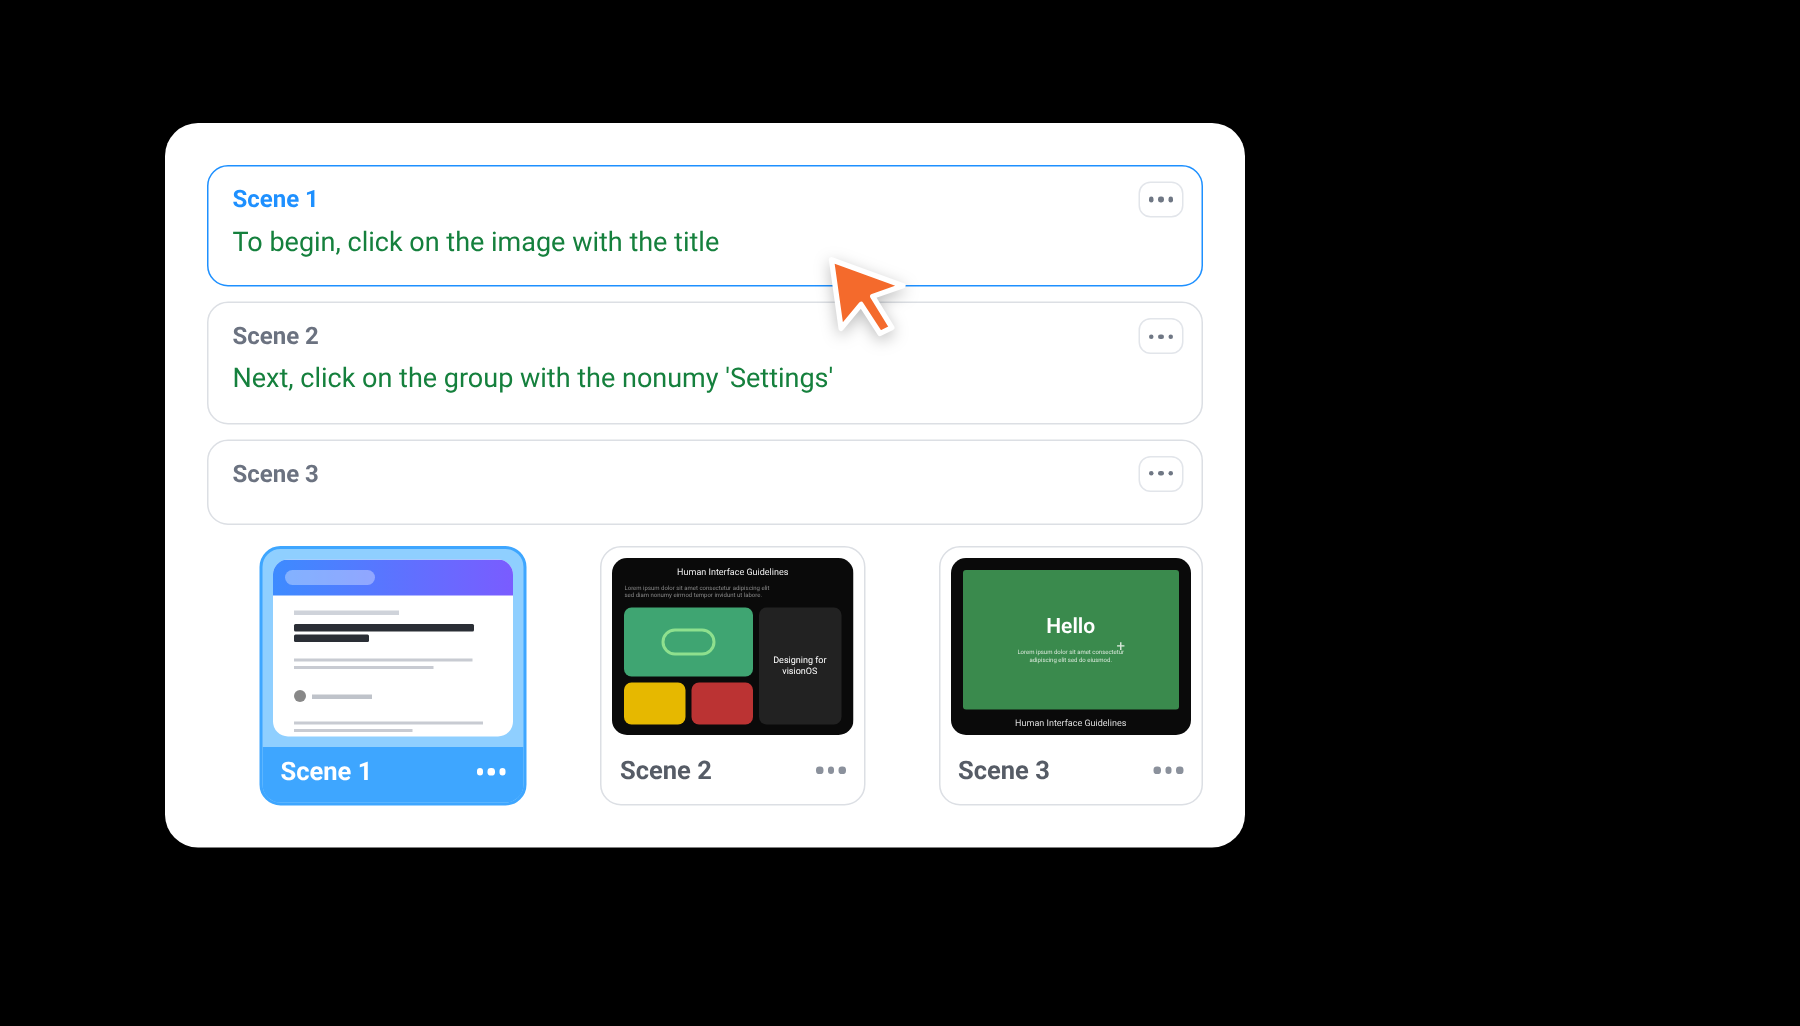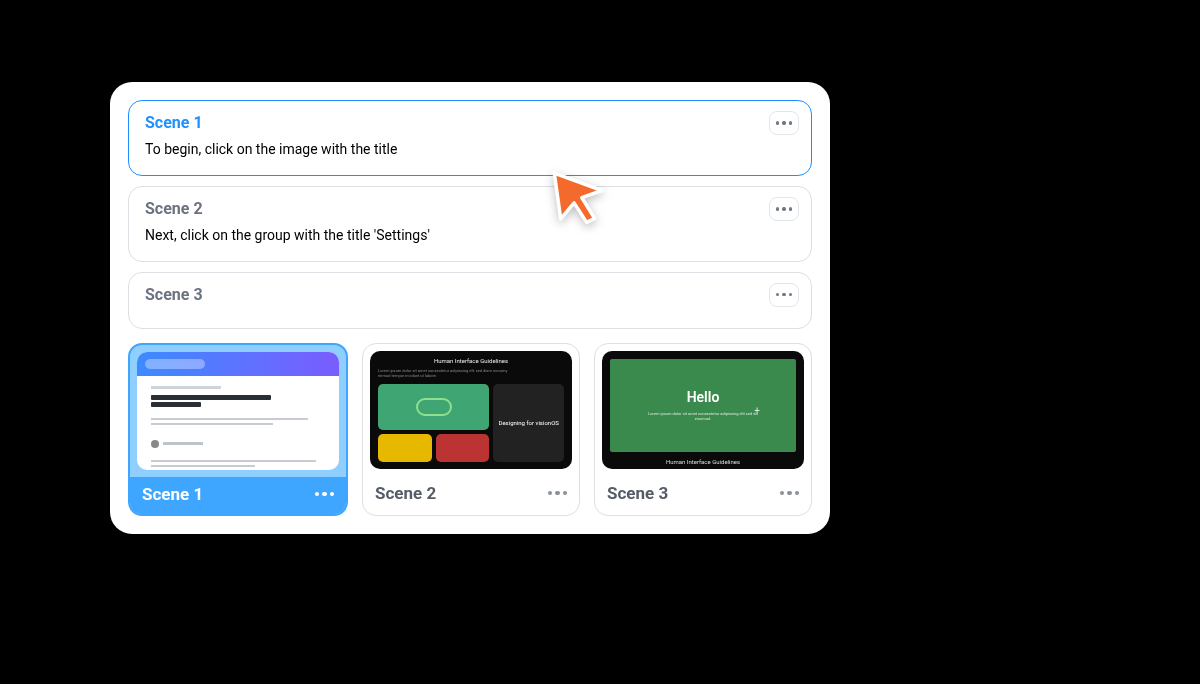--- a/index.html
+++ b/index.html
@@ -11,21 +11,21 @@
       overflow: hidden;
     }
     .panel {
       position: absolute;
       left: 110px;
       top: 82px;
       width: 720px;
       background: #fff;
       border-radius: 22px;
       box-shadow: 0 18px 50px rgba(0,0,0,0.45);
-      padding: 18px;
+      padding: 28px;
     }
     .scene-card {
       border: 1px solid #dcdfe4;
       background: #fff;
       border-radius: 14px;
       padding: 12px 16px 16px 16px;
       margin-bottom: 10px;
       position: relative;
     }
     .scene-card.active {
@@ -34,22 +34,22 @@
     .scene-card .title {
       font-size: 16px;
       font-weight: 700;
       color: #6b7280;
       margin-bottom: 8px;
     }
     .scene-card.active .title {
       color: #1e90ff;
     }
     .scene-card .desc {
-      font-size: 14px;
-      color: #000000;
+      font-size: 18px;
+      color: #15803d;
       line-height: 1.35;
     }
     .menu-btn {
       position: absolute;
       top: 10px;
       right: 12px;
       width: 30px;
       height: 24px;
       border: 1px solid #e2e5ea;
       border-radius: 8px;
@@ -70,20 +70,21 @@
       display: flex;
       gap: 14px;
       margin-top: 14px;
     }
     .thumb-card {
       flex: 1;
       border: 1px solid #dcdfe4;
       border-radius: 14px;
       overflow: hidden;
       background: #fff;
+      margin-left: 35px;
     }
     .thumb-card.active {
       border: 2px solid #3ea6ff;
       background: #8fcfff;
     }
     .thumb-preview {
       height: 118px;
       margin: 7px;
       border-radius: 10px;
       overflow: hidden;
@@ -193,21 +194,21 @@
     <div class="desc">To begin, click on the image with the title</div>
     <div class="menu-btn">
       <span class="dot"></span>
         <span class="dot"></span>
         <span class="dot"></span>
     </div>
   </div>
 
   <div class="scene-card">
     <div class="title">Scene 2</div>
-    <div class="desc">Next, click on the group with the title 'Settings'</div>
+    <div class="desc">Next, click on the group with the nonumy 'Settings'</div>
     <div class="menu-btn">
       <span class="dot"></span>
         <span class="dot"></span>
         <span class="dot"></span>
     </div>
   </div>
 
   <div class="scene-card">
     <div class="title">Scene 3</div>
     <div class="menu-btn">

